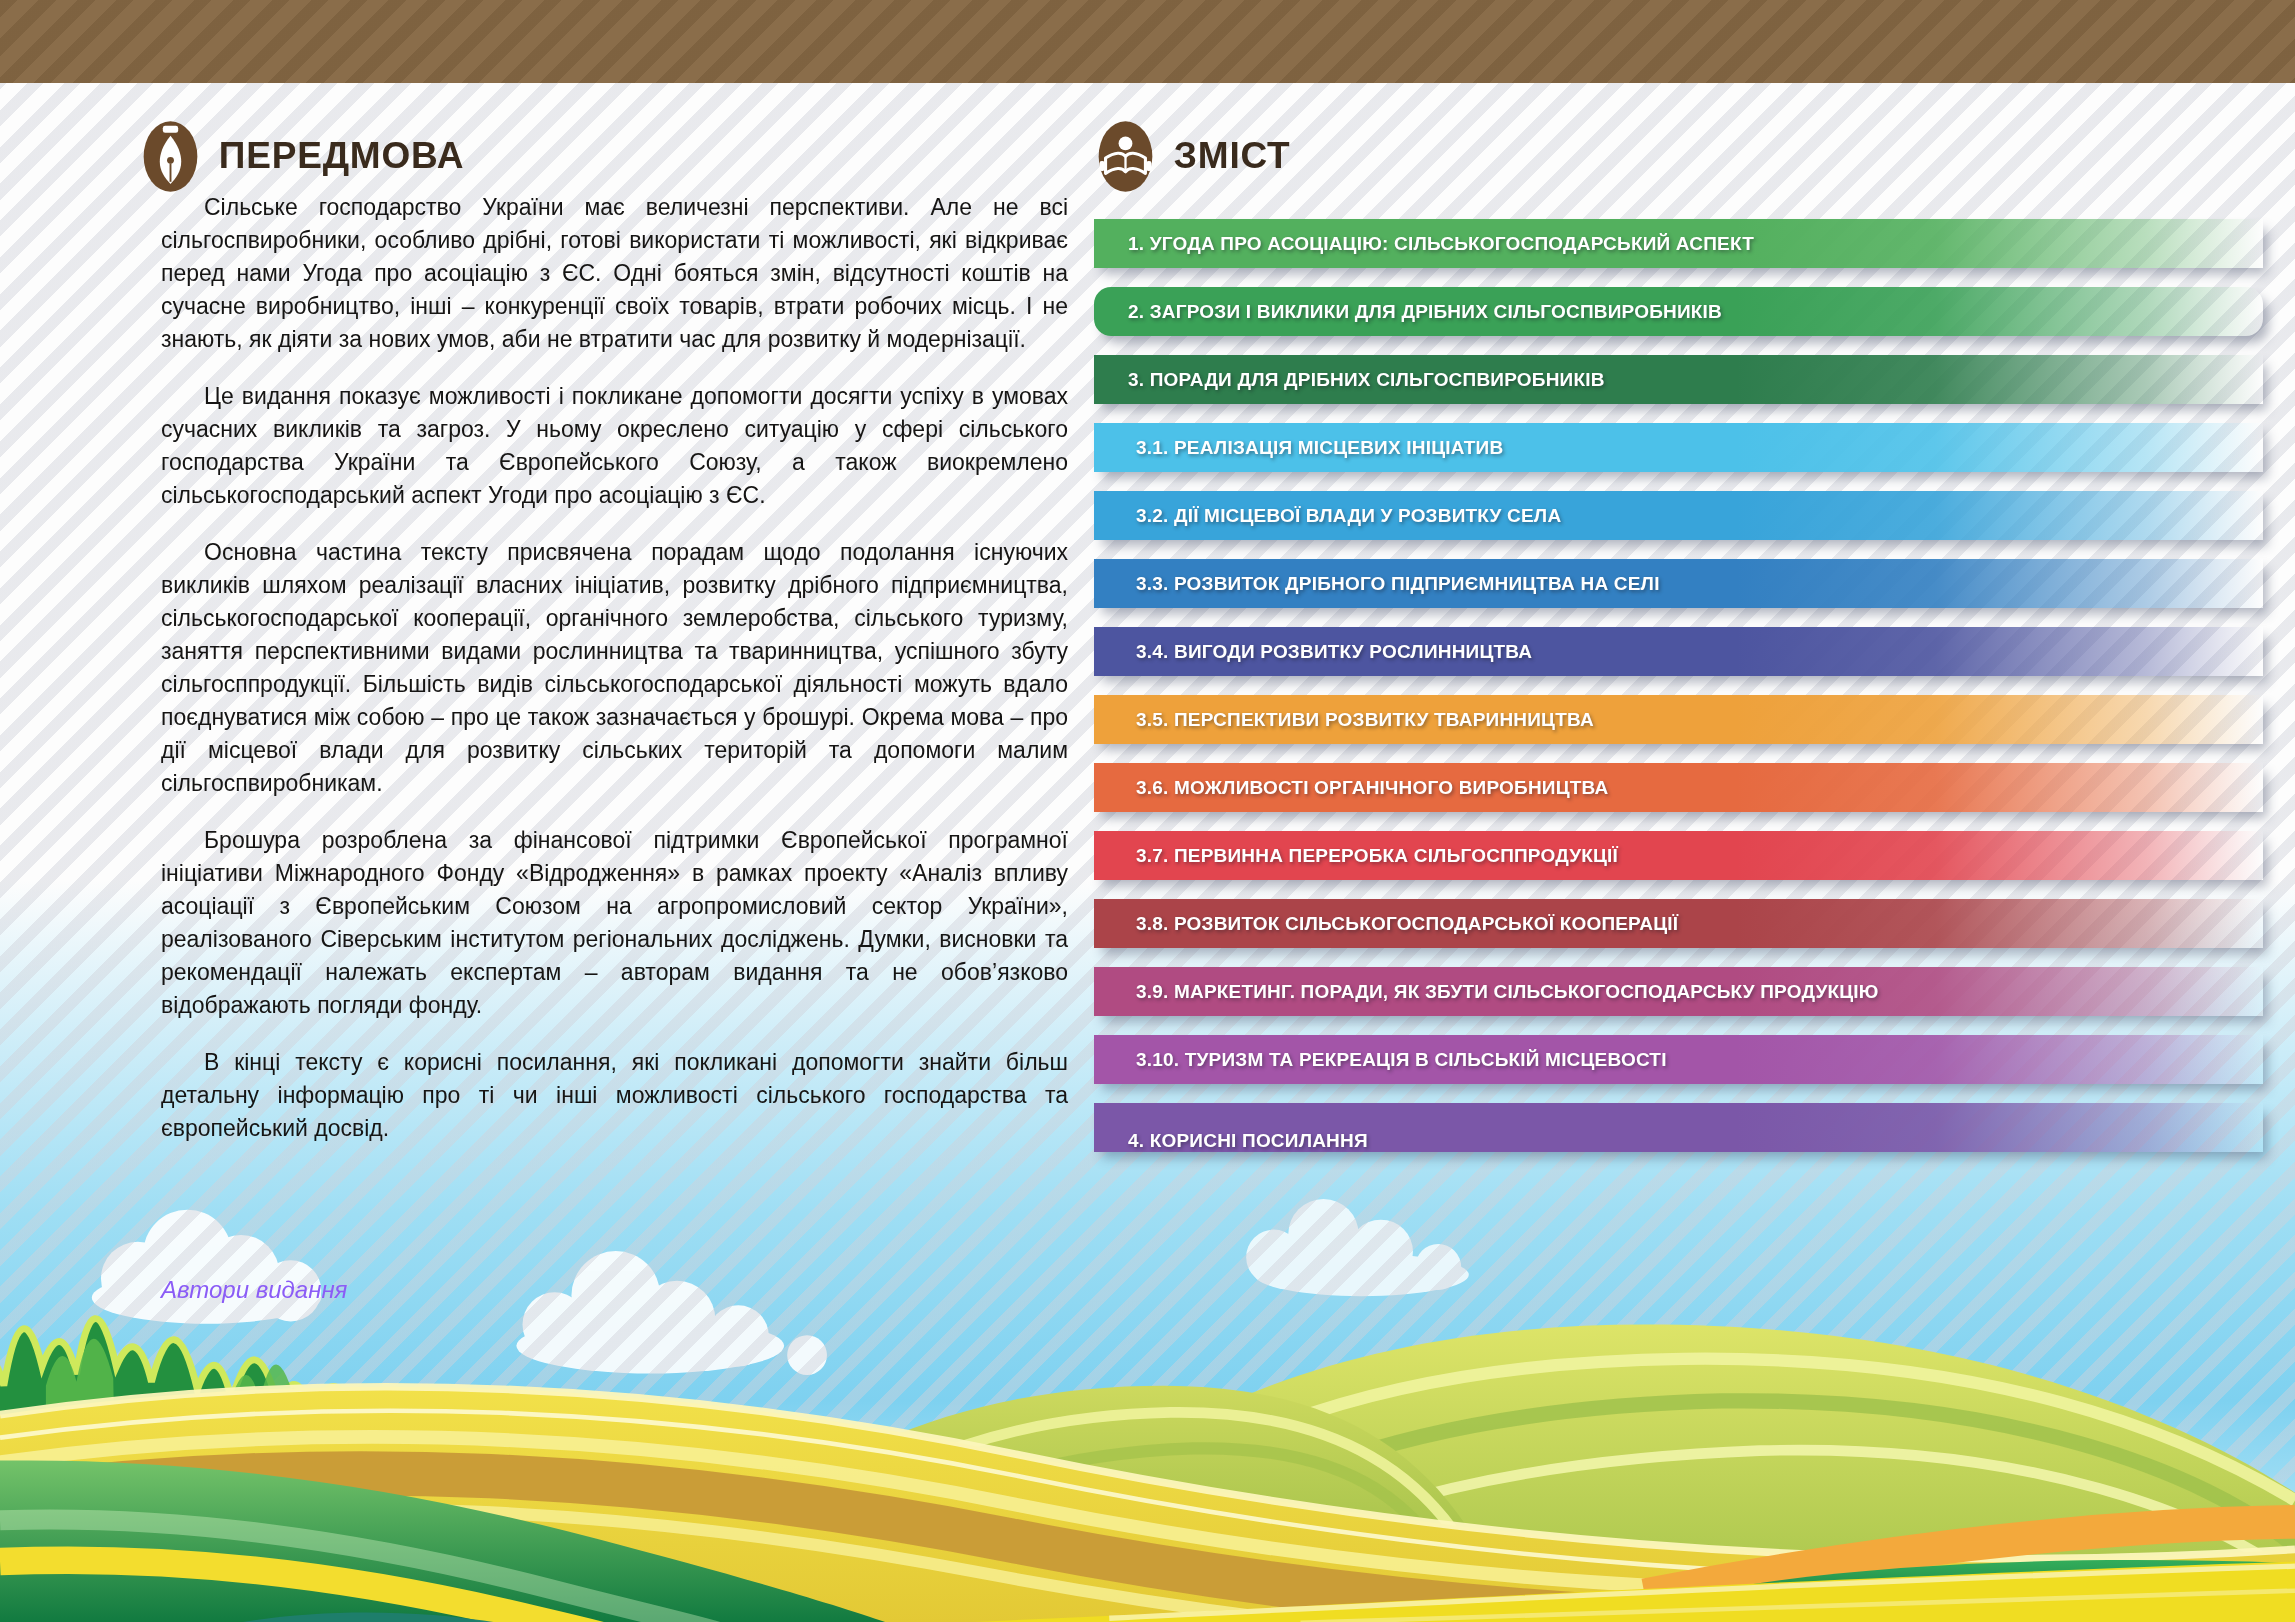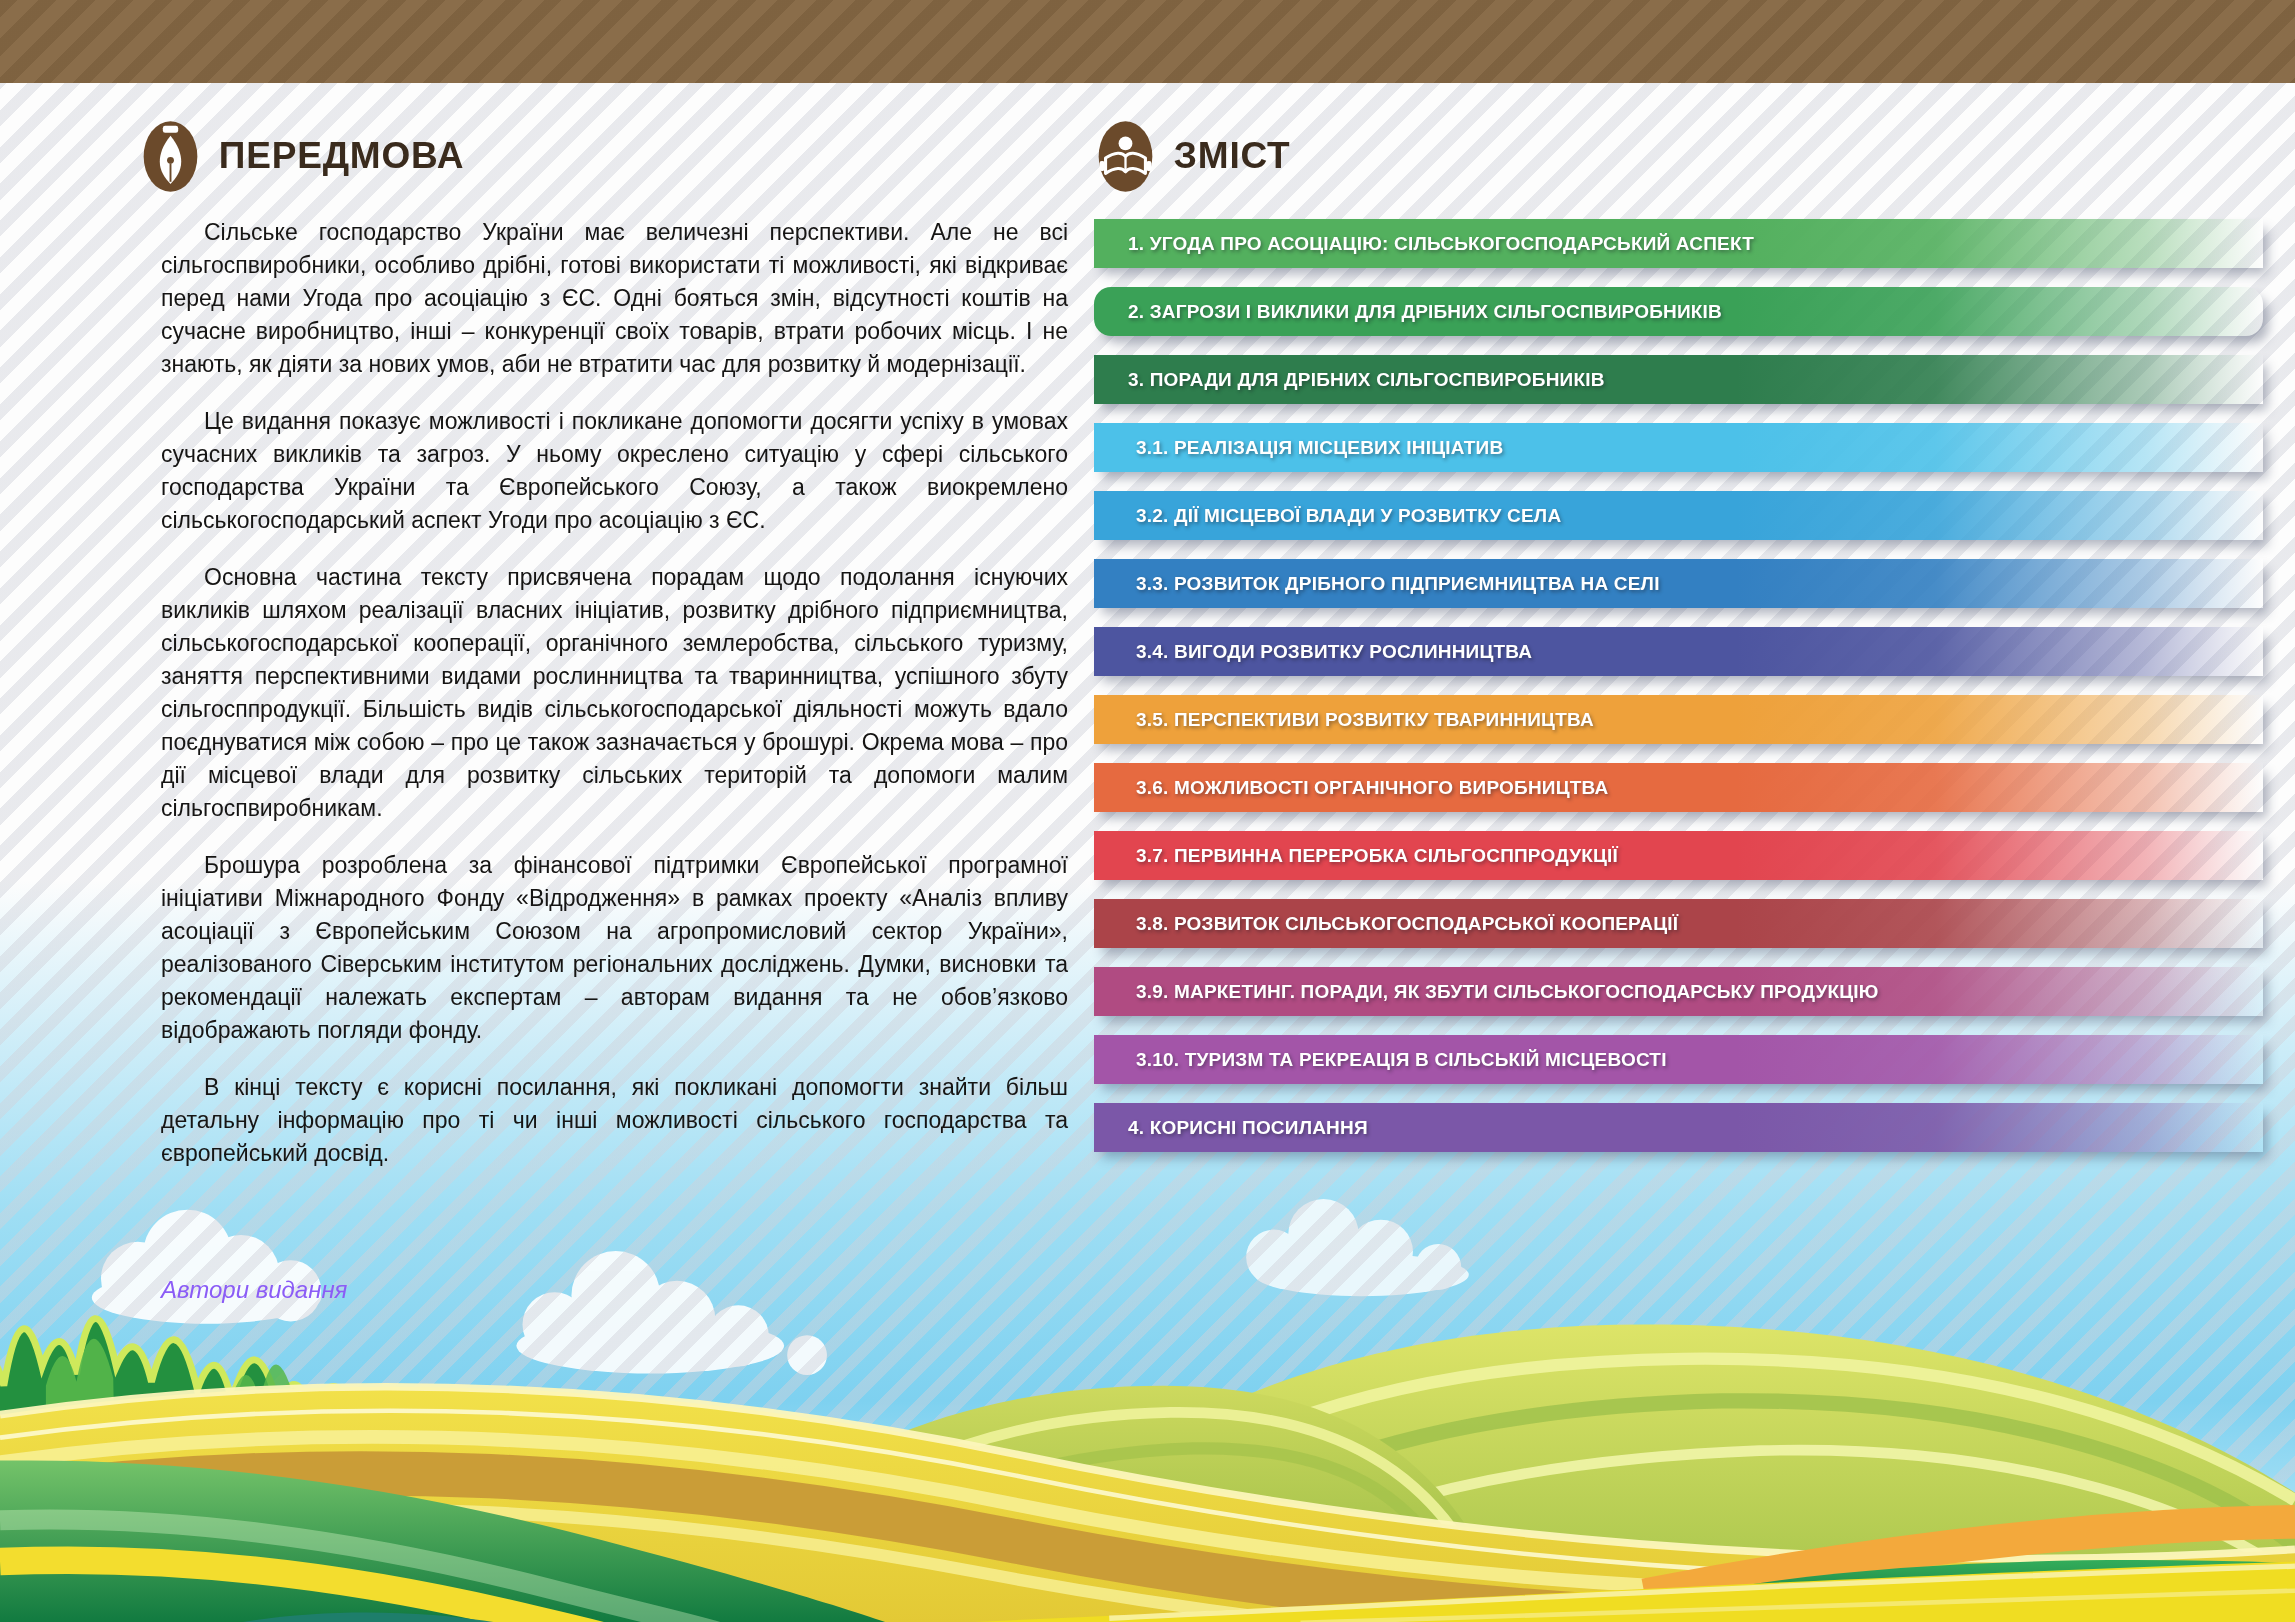--- a/index.html
+++ b/index.html
@@ -37,21 +37,21 @@
   .section-header{position:absolute; top:116px; height:80px; display:flex; align-items:center;}
   .section-header.left{left:136px;}
   .section-header.right{left:1091px;}
   .hdr-icon{width:69px; height:77px; flex:0 0 auto;}
   .hdr-title{
     margin-left:13.8px; font-size:37px; font-weight:bold; color:#3a2b1d;
     letter-spacing:0.8px;
   }
   
   .preface-body{
-    position:absolute; left:161px; top:216px; width:907px;
+    position:absolute; left:161px; top:191px; width:907px;
     font-size:23px; line-height:33px; color:#161514; text-align:justify;
   }
   .preface-body p{margin:0 0 24px 0; text-indent:43px;}
   .signature{
     position:absolute; left:161px; top:1276px; width:907px;
     font-size:24px; font-style:italic; color:#8b5cf6;
   }
   
   .toc-list{position:absolute; left:1094px; top:219px; width:1169px;}
   .toc-bar{
@@ -244,19 +244,19 @@
       </div>
     <div class="toc-bar sub" style="background: linear-gradient(90deg, rgb(171, 68, 73) 0%, rgb(171, 68, 73) 55%, rgba(171, 68, 73, 0.9) 72%, rgba(171, 68, 73, 0.4) 90%, rgba(171, 68, 73, 0) 100%);">
         <span>3.8. РОЗВИТОК СІЛЬСЬКОГОСПОДАРСЬКОЇ КООПЕРАЦІЇ</span>
       </div>
     <div class="toc-bar sub" style="background: linear-gradient(90deg, rgb(176, 75, 130) 0%, rgb(176, 75, 130) 55%, rgba(176, 75, 130, 0.9) 72%, rgba(176, 75, 130, 0.4) 90%, rgba(176, 75, 130, 0) 100%);">
         <span>3.9. МАРКЕТИНГ. ПОРАДИ, ЯК ЗБУТИ СІЛЬСЬКОГОСПОДАРСЬКУ ПРОДУКЦІЮ</span>
       </div>
     <div class="toc-bar sub" style="background: linear-gradient(90deg, rgb(163, 85, 168) 0%, rgb(163, 85, 168) 55%, rgba(163, 85, 168, 0.9) 72%, rgba(163, 85, 168, 0.4) 90%, rgba(163, 85, 168, 0) 100%);">
         <span>3.10. ТУРИЗМ ТА РЕКРЕАЦІЯ В СІЛЬСЬКІЙ МІСЦЕВОСТІ</span>
       </div>
-    <div class="toc-bar" style="background: linear-gradient(90deg, rgb(123, 87, 168) 0%, rgb(123, 87, 168) 55%, rgba(123, 87, 168, 0.9) 72%, rgba(123, 87, 168, 0.4) 90%, rgba(123, 87, 168, 0) 100%);">
+    <div class="toc-bar" style="background: linear-gradient(90deg, rgb(123, 87, 168) 0%, rgb(123, 87, 168) 55%, rgba(123, 87, 168, 0.9) 72%, rgba(123, 87, 168, 0.4) 90%, rgba(123, 87, 168, 0) 100%); align-items: flex-end;">
         <span>4. КОРИСНІ ПОСИЛАННЯ</span>
       </div>
   </div>
 
 </div>
 
 
 </body></html>

